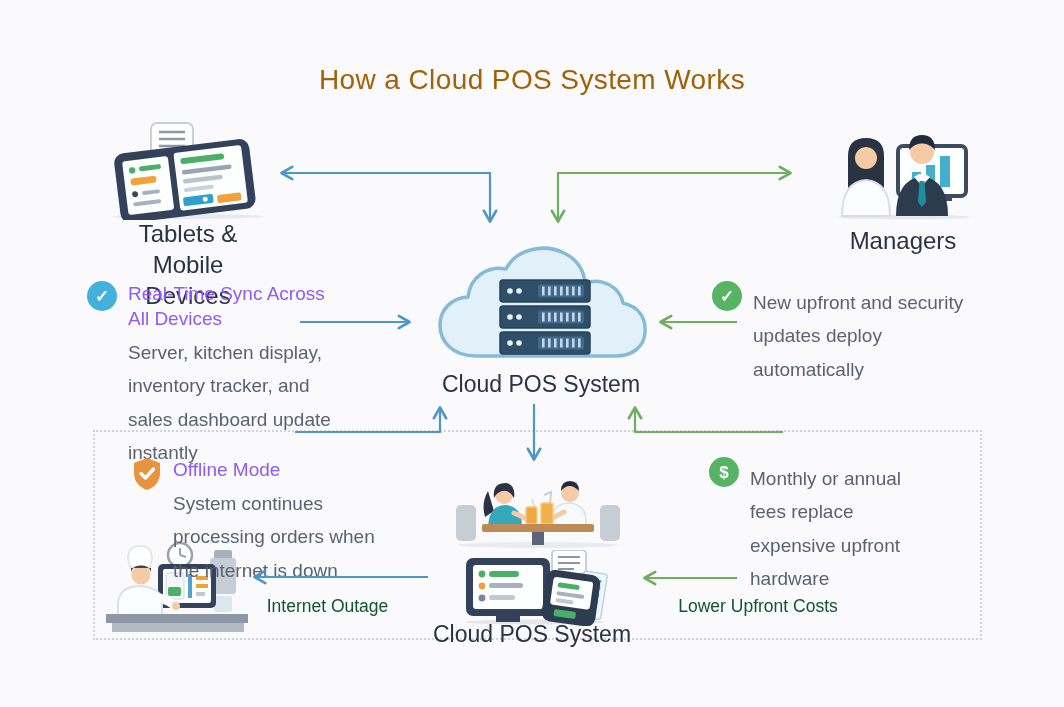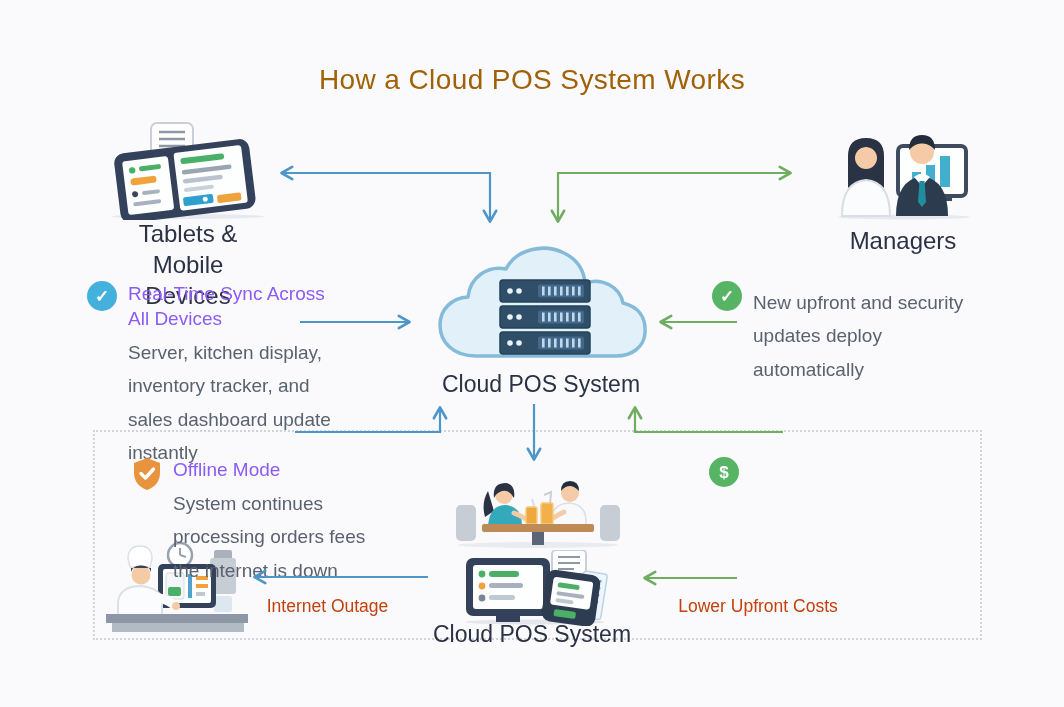--- a/index.html
+++ b/index.html
@@ -35,21 +35,21 @@
   .icon-circle {
     width:30px; height:30px; border-radius:50%;
     display:flex; align-items:center; justify-content:center;
     color:#fff; font-weight:bold; font-size:17px; line-height:1;
     flex:0 0 auto;
   }
   .icon-blue   { background:#43B1DB; }
   .icon-green  { background:#56B464; }
 
   .flow-label {
-    font-size:17.5px; text-align:center; color:#c2410c;
+    font-size:17.5px; text-align:center; color:#14532d;
   }
 
   .dashed-box {
     left:93px; top:430px; width:889px; height:210px;
     border:2px dotted #CFD4DB;
   }
 
   svg.arrows { left:0; top:0; width:1064px; height:707px; pointer-events:none; }
 </style>
 </head>
@@ -297,29 +297,30 @@
 <div class="abs" style="left:132px; top:457px;">
   <div class="feature">
     <span style="flex:0 0 auto;">
       <svg width="30" height="34" viewBox="0 0 30 34">
         <path d="M15 1 L28 6 L28 16 C28 25 22 30.5 15 33 C8 30.5 2 25 2 16 L2 6 Z" fill="#E8943E"></path>
         <path d="M9 16.5 L13.5 21 L21.5 12" fill="none" stroke="#FFFFFF" stroke-width="3.4" stroke-linecap="round" stroke-linejoin="round"></path>
       </svg>
     </span>
     <div style="margin-left:11px;">
       <div class="feature-title" style="width:220px;">Offline Mode</div>
-      <div class="feature-desc" style="width:220px; margin-top:5px;">System continues processing orders fees the internet is down</div>
+      <div class="feature-desc" style="width:220px; margin-top:5px;">System continues processing orders when the internet is down</div>
     </div>
   </div>
 </div>
 
 <div class="abs" style="left:709px; top:457px;">
   <div class="feature">
     <span class="icon-circle icon-green">$</span>
     <div style="margin-left:11px;">
+      <div class="feature-desc" style="width:175px; margin-top:5px;">Monthly or annual fees replace expensive upfront hardware</div>
     </div>
   </div>
 </div>
 
 <div class="abs flow-label" style="left:235px; top:596px; width:185px;">Internet Outage</div>
 
 <div class="abs flow-label" style="left:658px; top:596px; width:200px;">Lower Upfront Costs</div>
 
 <svg class="abs arrows">
   <defs>

